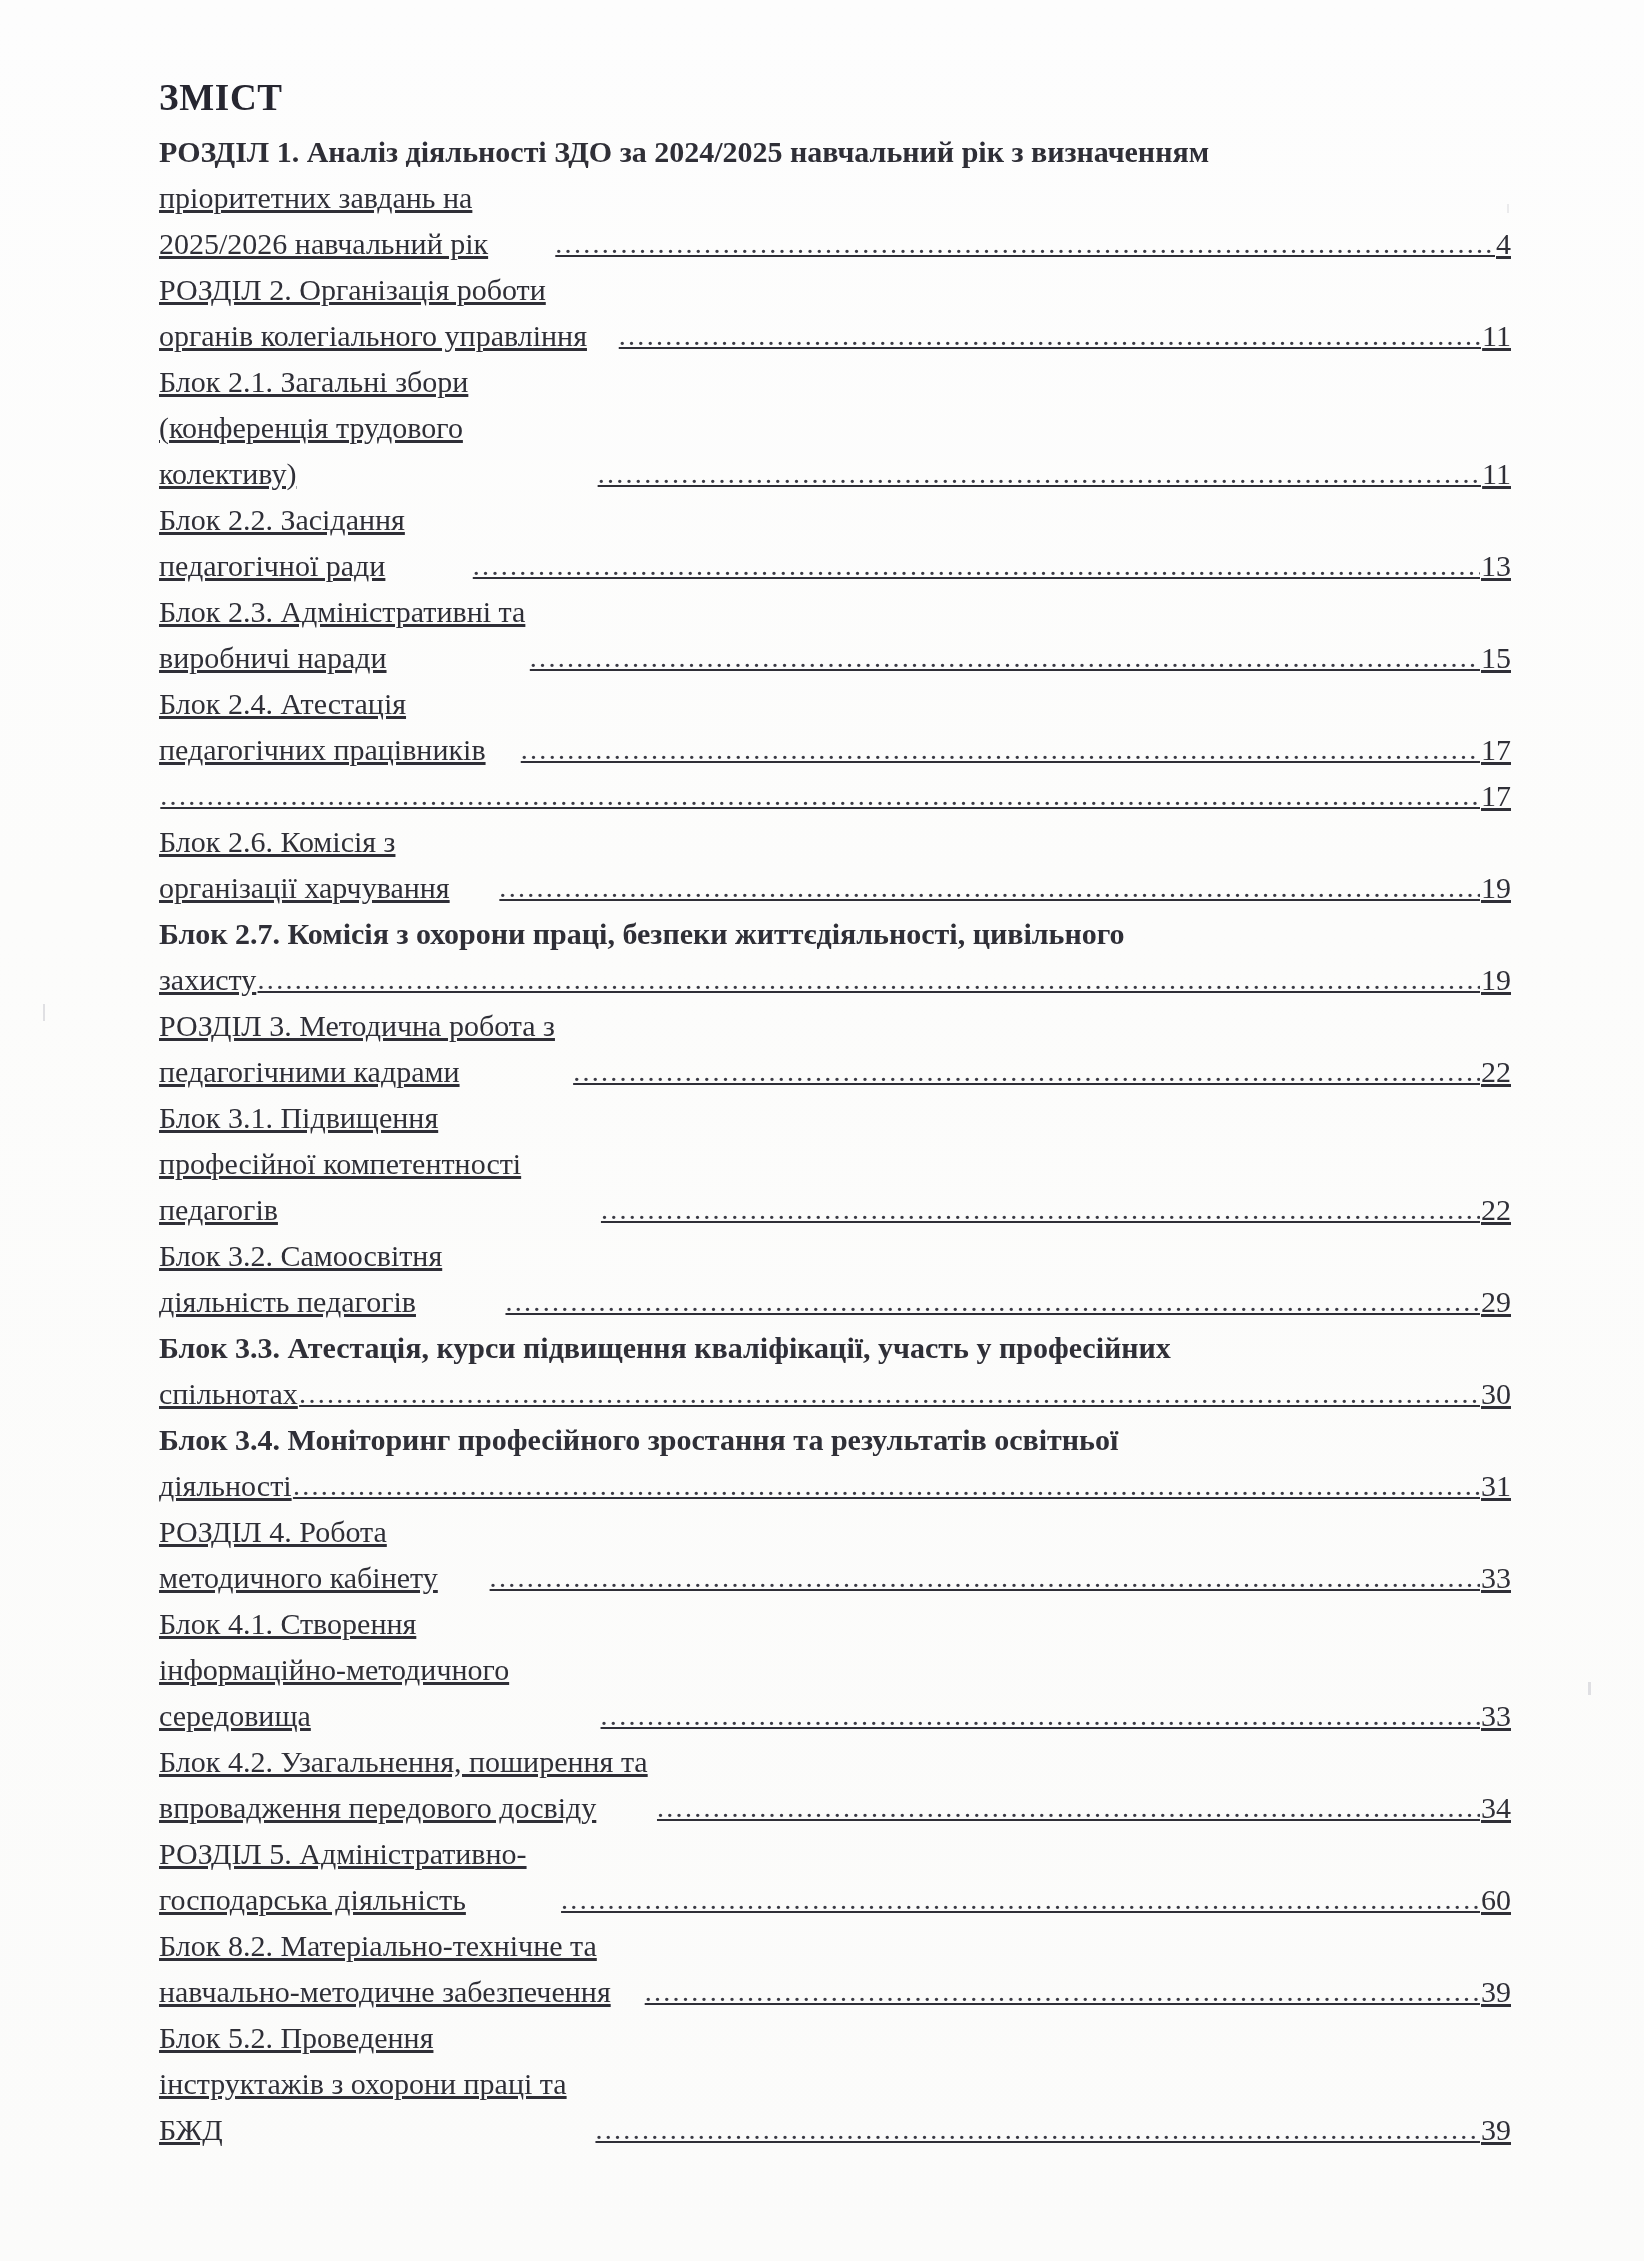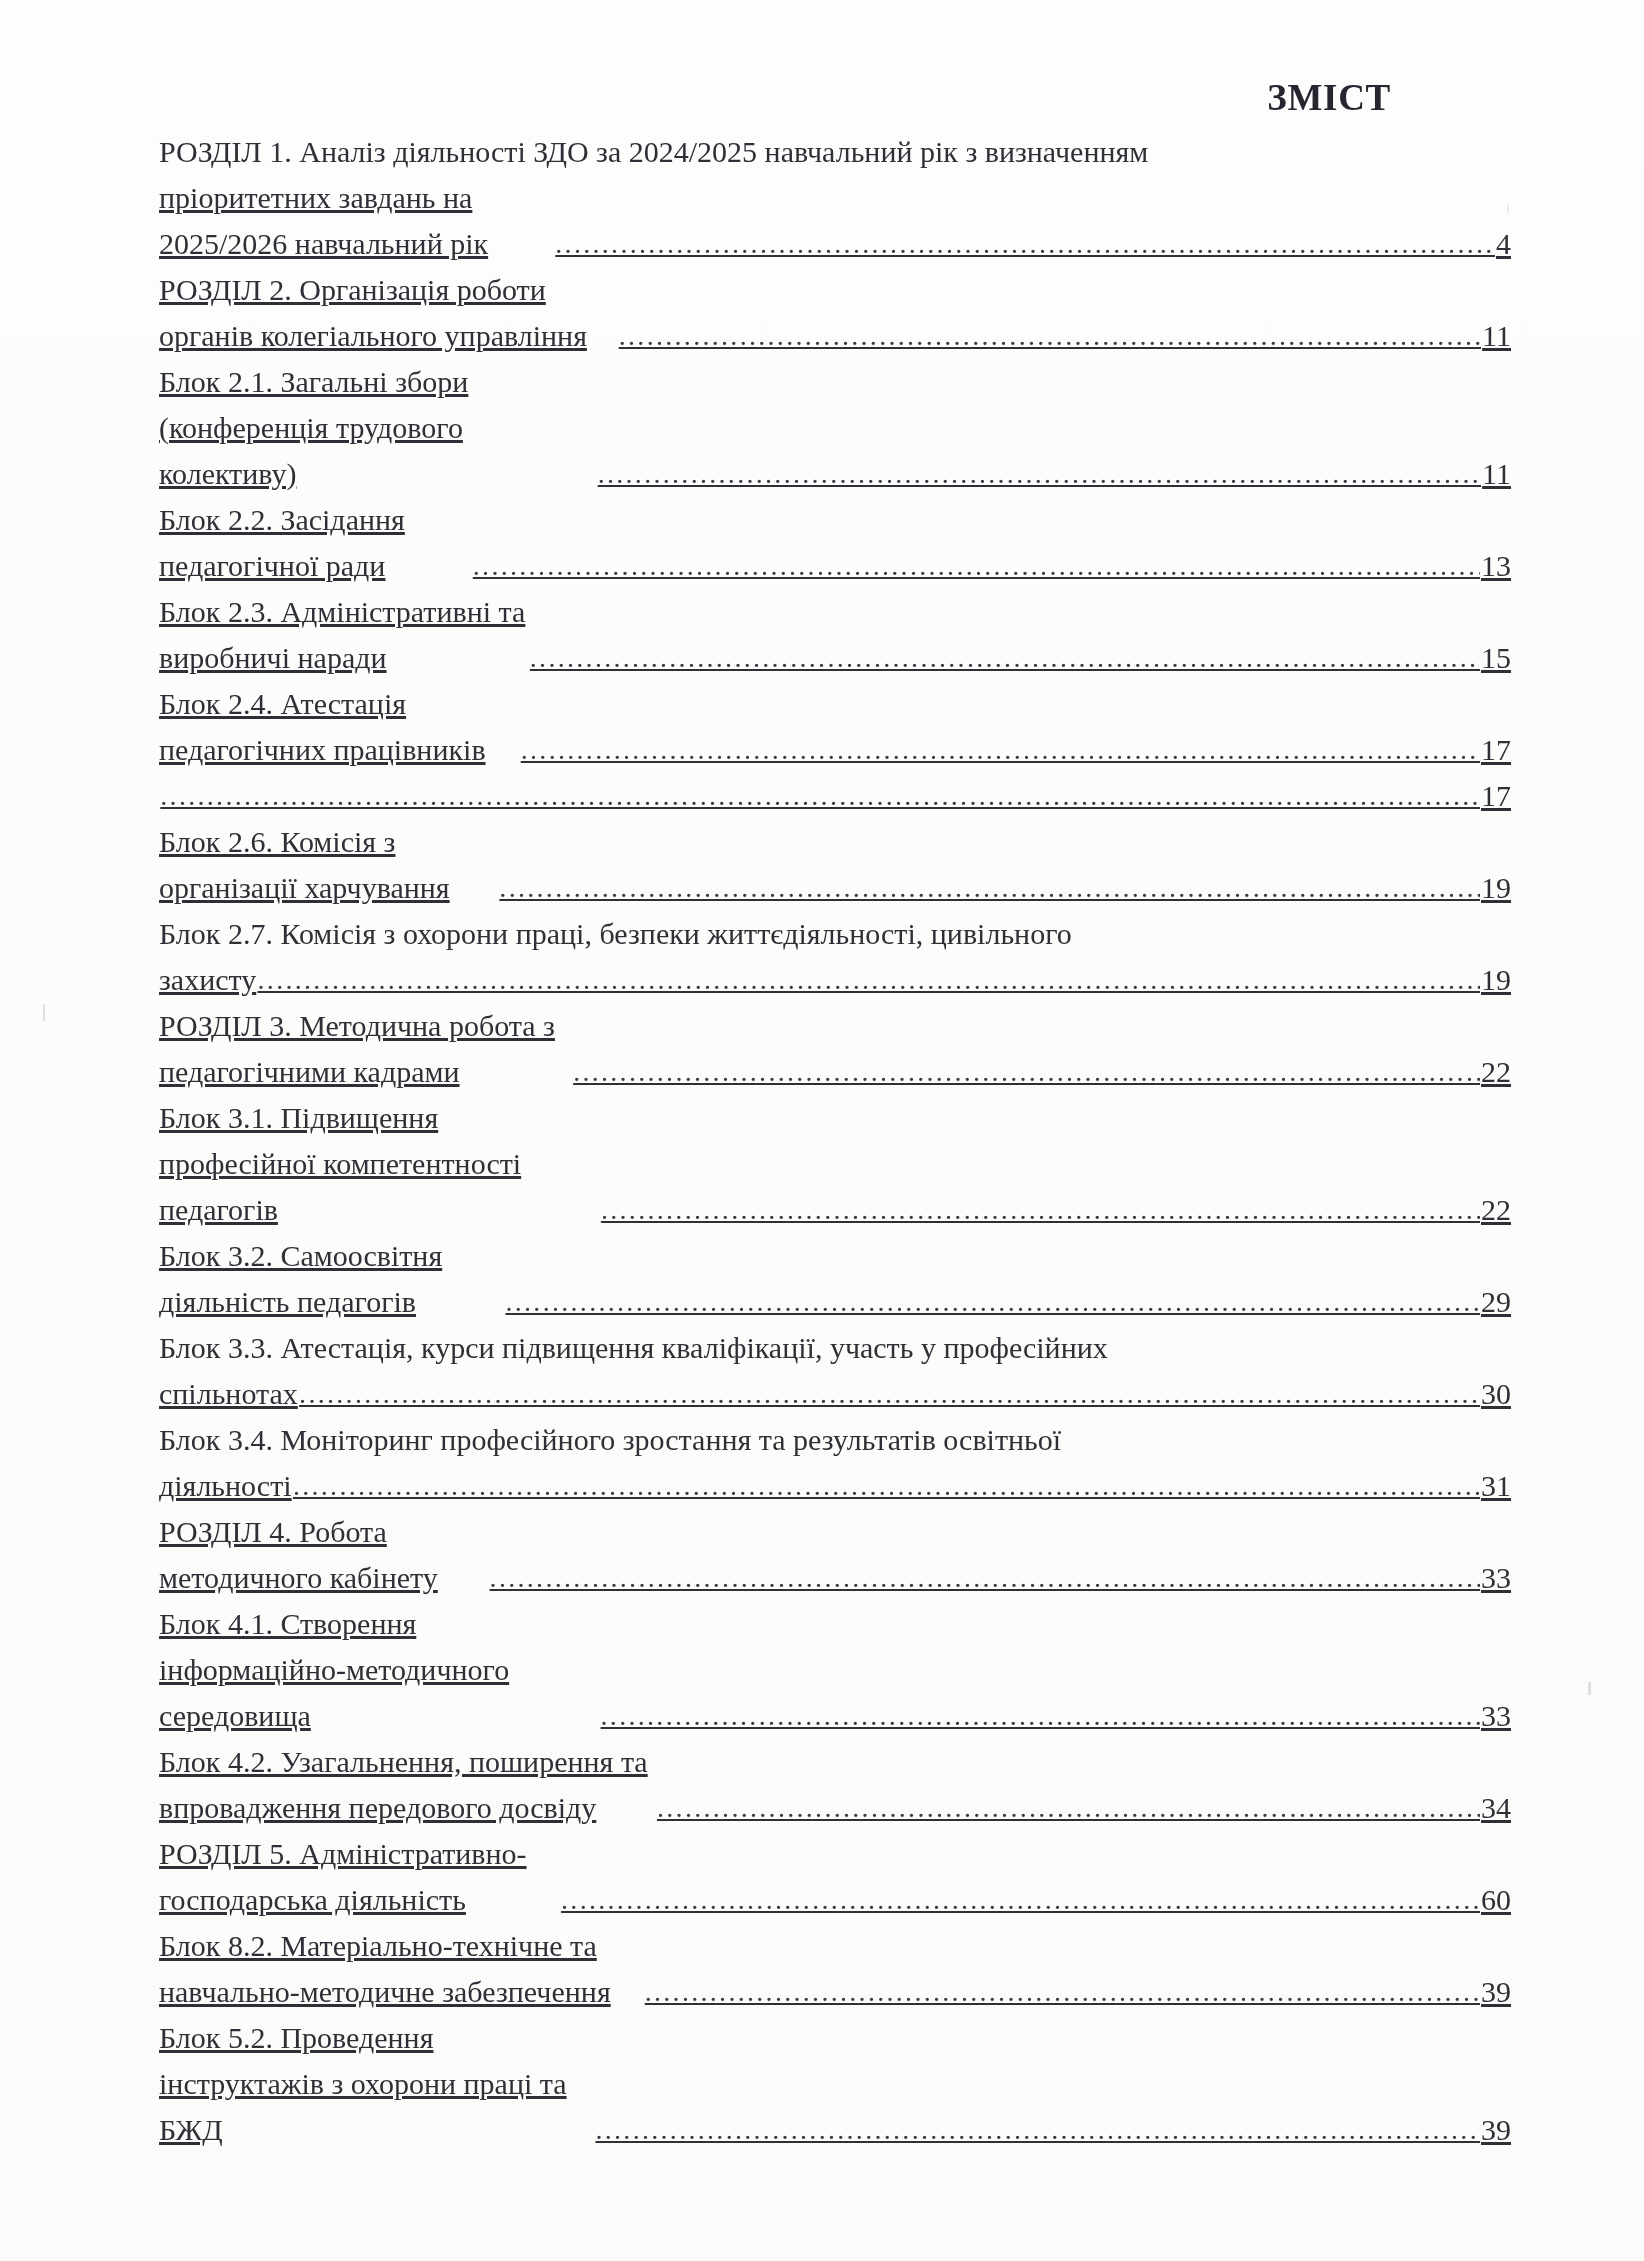--- a/index.html
+++ b/index.html
@@ -26,21 +26,21 @@
   }
 
   .content {
     position: absolute;
     left: 159px;
     top: 79px;
     width: 1352px;
   }
 
   .doc-title {
-    text-align: right;
+    text-align: left;
     font-size: 37px;
     font-weight: 700;
     letter-spacing: 0.7px;
     line-height: 1.05;
     margin: 0 0 10.7px 0;
     padding-right: 120px;
     color: #262630;
     font-family: Liberation Serif, serif;
   }
 
@@ -90,20 +90,21 @@
     flex: 0 0 auto;
     text-align: right;
     font-size: 30px;
     color: #2f2f37;
     padding-left: 1.3px;
   }
 
   
   .wrap-first {
     display: block;
+    font-weight: bold;
   }
 
   
   .artifact {
     position: absolute;
     background: #c9c9cf;
     opacity: .55;
   }
   .a1 { left: 43px;  top: 1004px; width: 2px;  height: 17.4px; }
   .a2 { left: 1588px; top: 1682px; width: 2.7px; height: 13.4px; }

